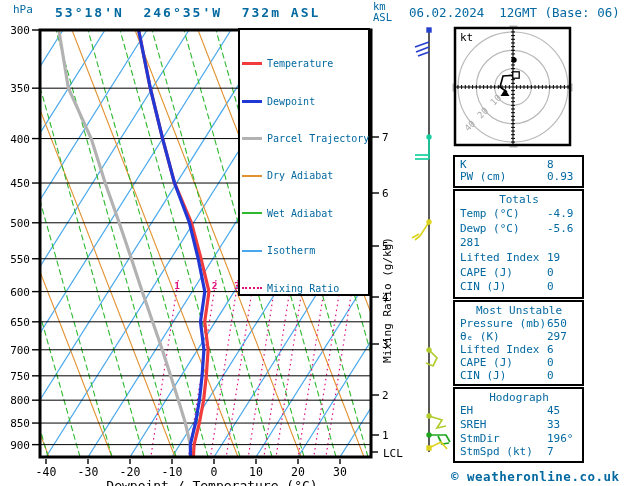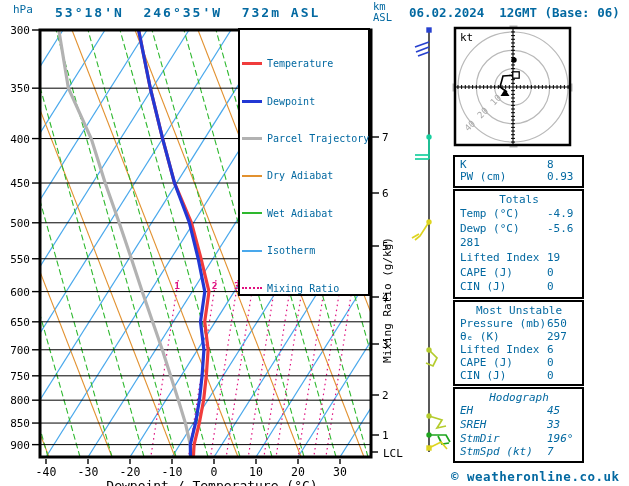--- a/index.html
+++ b/index.html
@@ -2,34 +2,34 @@
 <html><head>
 <meta charset="utf-8">
 <style>
   html,body{margin:0;padding:0;background:#fff;}
   #app{position:relative;width:629px;height:486px;background:#fff;overflow:hidden;
        font-family:"DejaVu Sans Mono","DejaVu Sans",monospace;color:#0369a1;}
   .abs{position:absolute;}
   #hpa-label{left:13px;top:3px;font-size:11px;}
   #title{left:55px;top:5px;font-size:13px;font-weight:bold;letter-spacing:2px;white-space:pre;}
   #kmasl{left:373px;top:1px;font-size:10.5px;line-height:11px;text-align:left;}
-  #datetime{left:409px;top:5px;font-size:12.5px;font-weight:bold;white-space:pre;}
+  #datetime{left:409px;top:5px;font-size:12.5px;font-weight:normal;white-space:pre;}
   #skewt{left:0;top:0;}
   #hodo{left:450px;top:24px;}
   #legend{left:238px;top:28px;width:132px;background:#fff;border:2px solid #000;
           padding:1px 2px;box-sizing:border-box;}
   .leg-row{display:flex;align-items:center;height:9.4px;font-size:10px;white-space:nowrap;margin-top:28px;}
   .leg-sw{width:20px;margin-right:5px;flex:0 0 20px;}
   #panels{left:453px;top:155px;width:133px;}
   .pbox{border:2px solid #000;background:#fff;box-sizing:border-box;width:131px;
         padding:2px 4px 2px 5px;font-size:11px;margin-bottom:1px;}
   .pbox0{line-height:12.3px;}
   .pbox1{line-height:14.6px;}
   .pbox2{line-height:13.0px;}
-  .pbox3{line-height:13.6px;font-style:italic;}
+  .pbox3{line-height:13.6px;}
   .ptitle{text-align:center;}
   .prow{display:flex;white-space:pre;}
   .plabel{flex:0 0 87px;}
   .pvalue{flex:1;}
   #footer{left:451px;top:469px;font-size:12.5px;font-weight:bold;letter-spacing:0.5px;white-space:pre;}
 </style>
 </head>
 <body>
 
 <div id="app">

